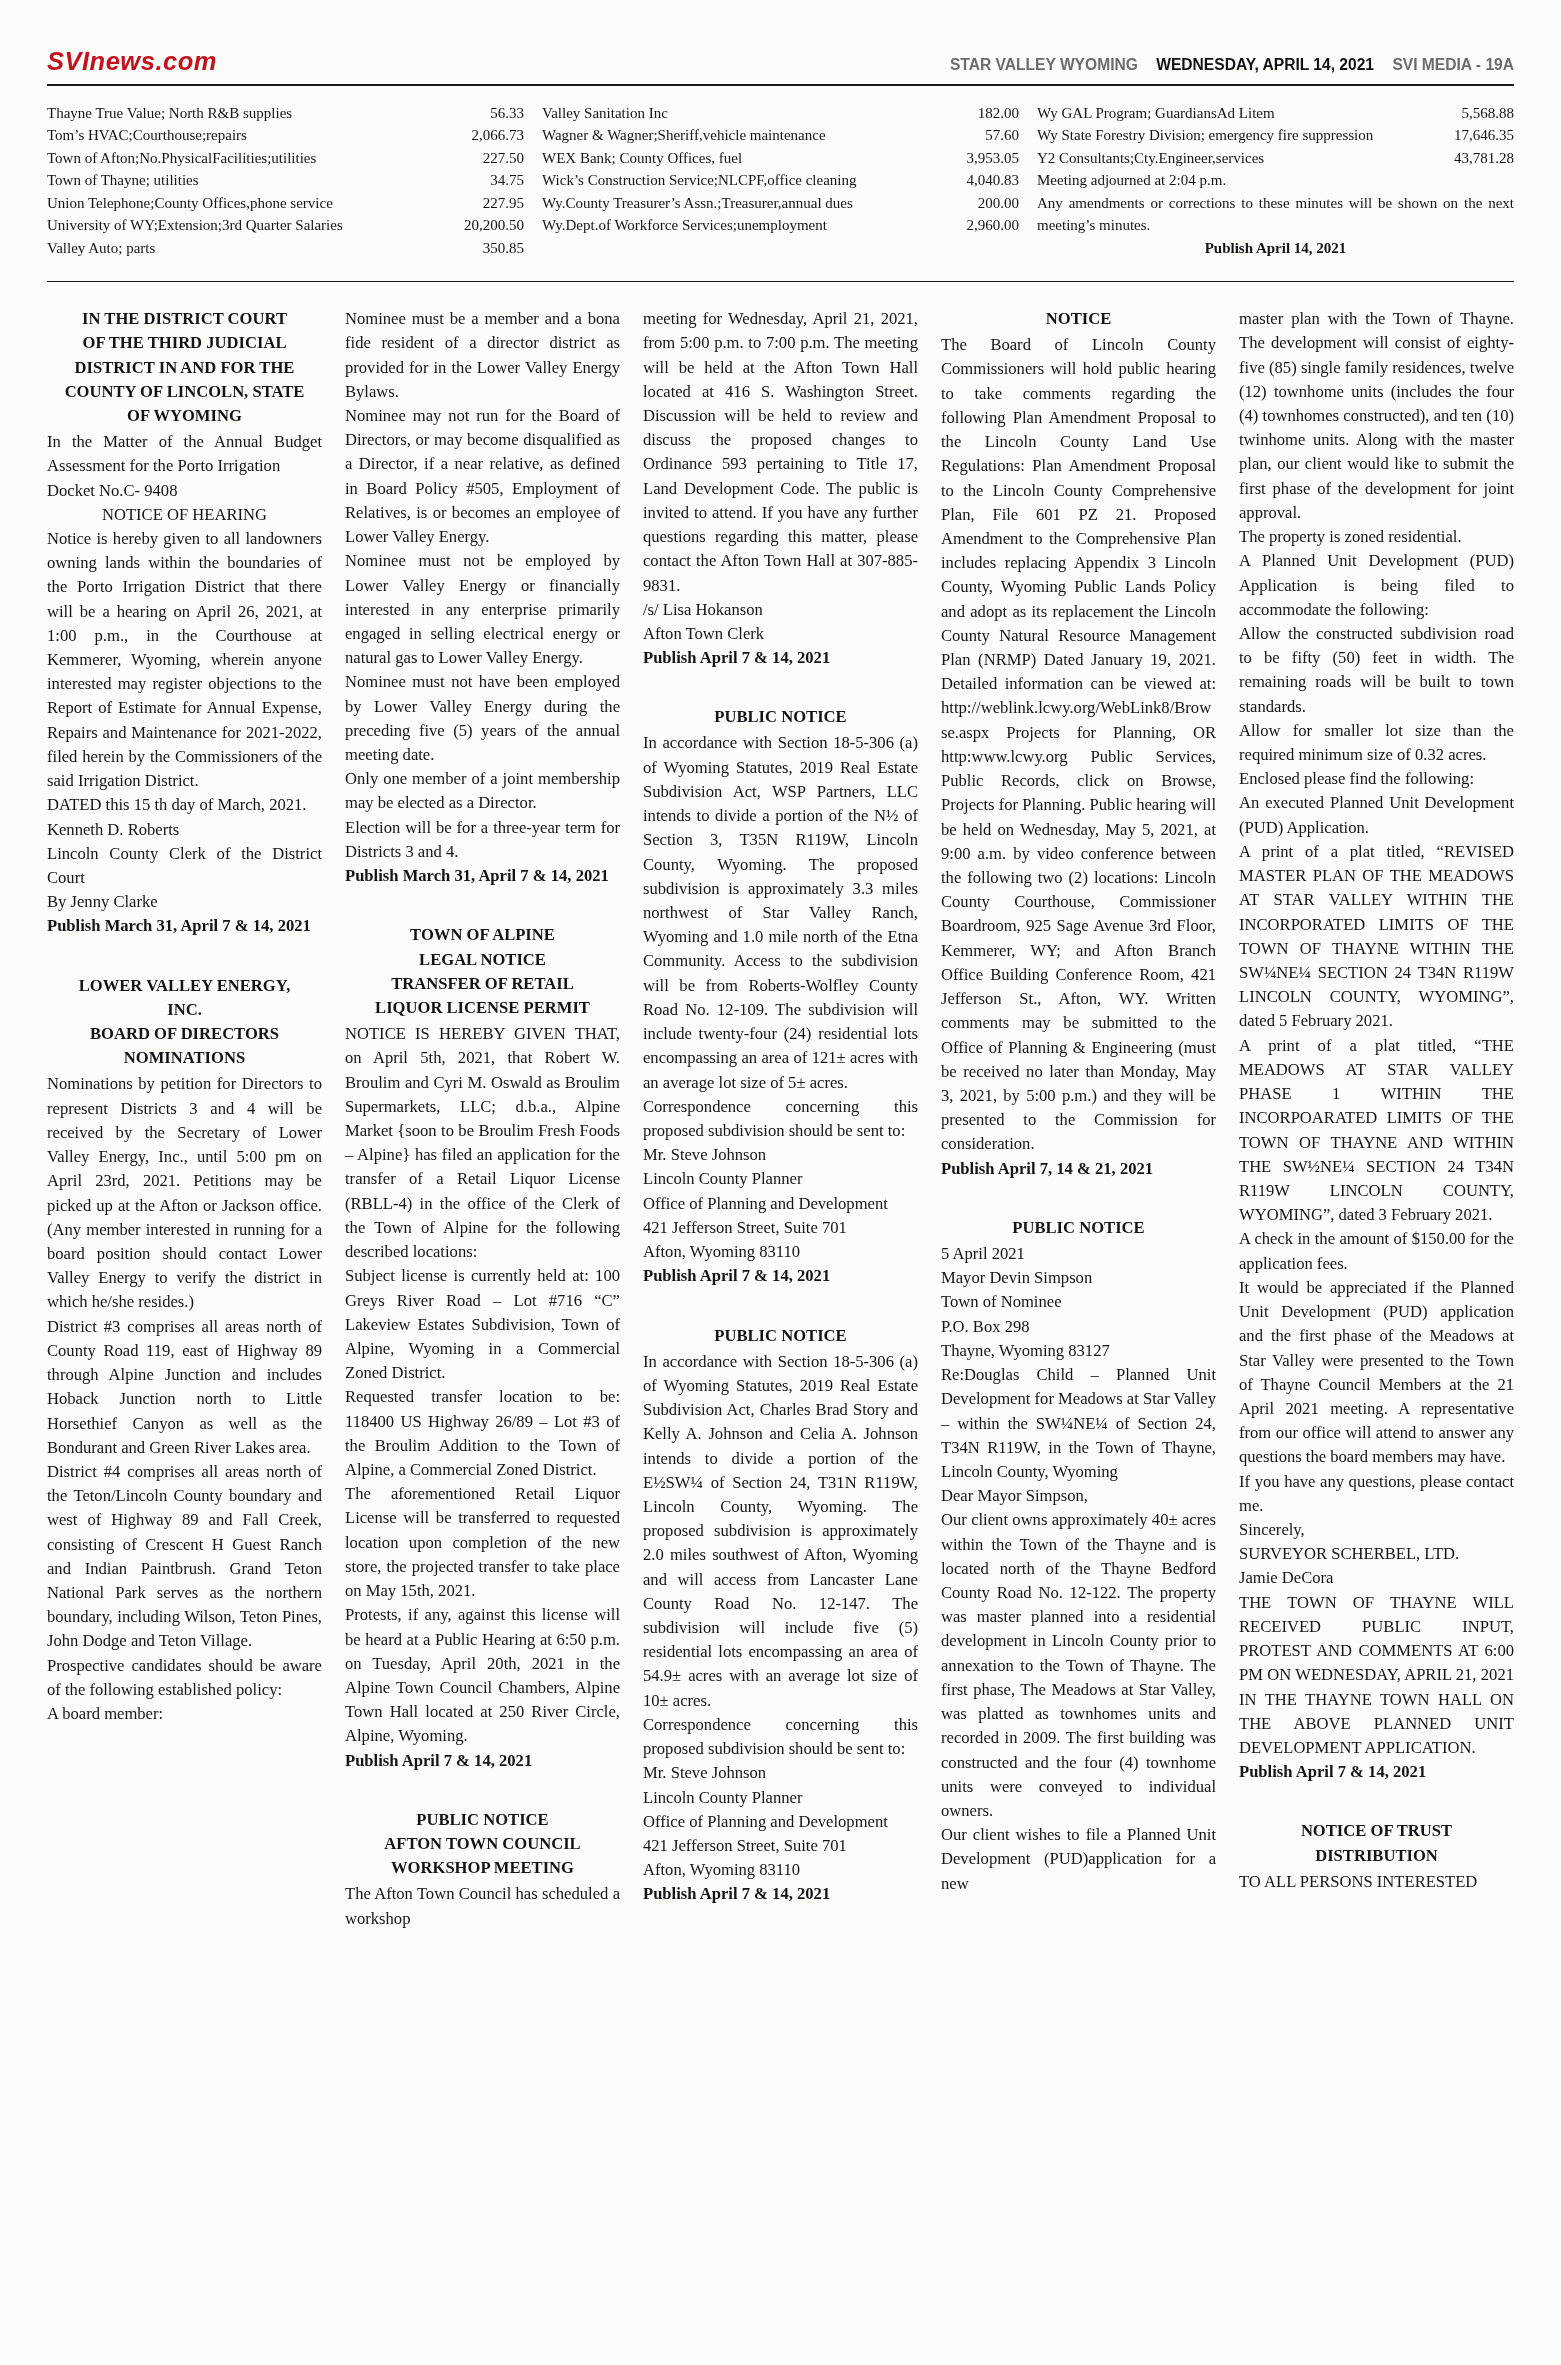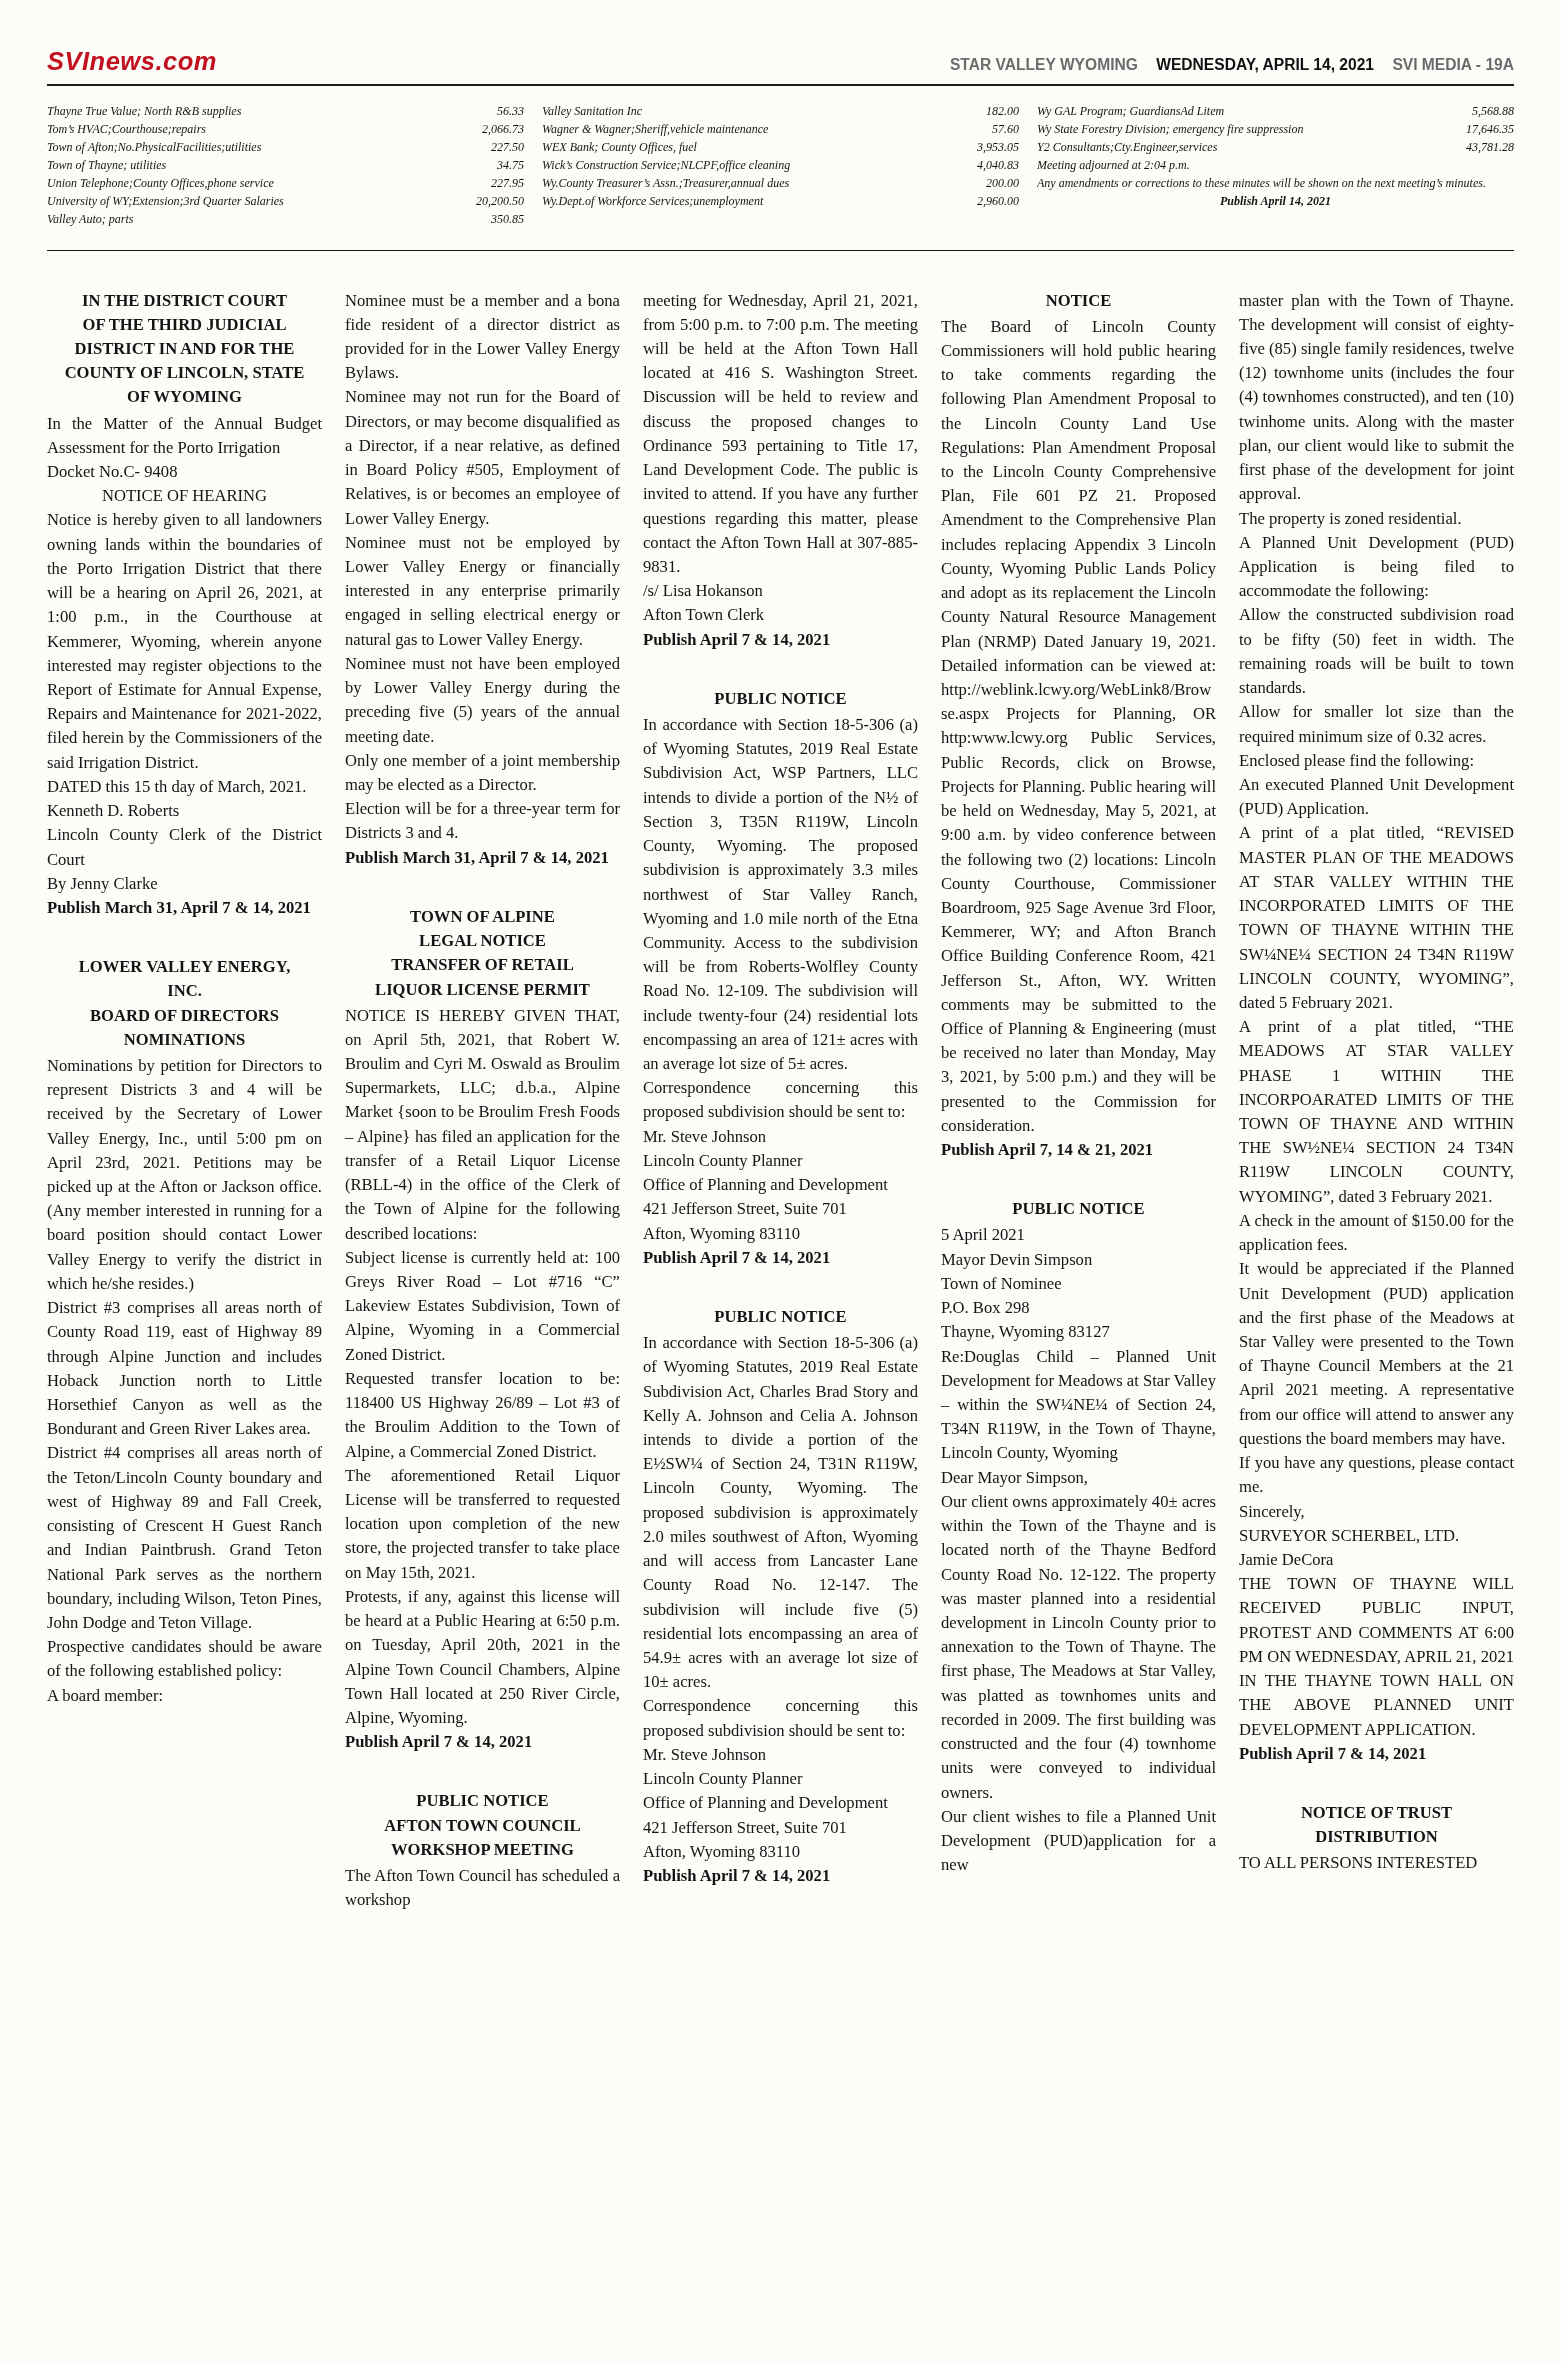--- a/index.html
+++ b/index.html
@@ -29,21 +29,21 @@
   .mast-right {
     font-family: "Liberation Sans", sans-serif;
     font-size: 15.6px; font-weight: bold; color: #6b6b6b;
   }
   .mast-right span { margin-left: 14px; }
   .mast-right .date { color: #111111; }
   
   .ledger {
     display: flex; gap: 18px;
     padding: 16px 0 22px 0;
-    font-size: 12px; line-height: 1.5; font-style: italic;
+    font-size: 15px; line-height: 1.5;
   }
   .ledger-col { flex: 1; min-width: 0; }
   .ledger-entry { overflow: hidden; text-align: justify; }
   .ledger-entry .amount { float: right; padding-left: 8.5px; }
   .ledger-entry.publish { font-weight: bold; text-align: center; }
   
   .main-divider { border-top: 1.4px solid #191919; }
   
   .notices {
     display: flex; gap: 23px;
@@ -52,21 +52,21 @@
   }
   .notice-col { flex: 1; min-width: 0; }
   .block { overflow-wrap: anywhere; }
   .block.para { text-align: justify; }
   .block.center { text-align: center; }
   .block.heading {
     font-weight: bold; text-align: center;
     margin-top: 35px; margin-bottom: 1.9px;
   }
   .block.publish { font-weight: bold; text-align: left; }
-  .notice-col > .block:first-child { margin-top: 17px; }
+  .notice-col > .block:first-child { margin-top: 4px; }
 </style>
 </head>
 <body>
 
 <div class="page">
 
   <header class="masthead">
     <div class="logo" style="color: rgb(193, 18, 31);">SVInews.com</div>
     <div class="mast-right">
       <span>STAR VALLEY WYOMING</span>

